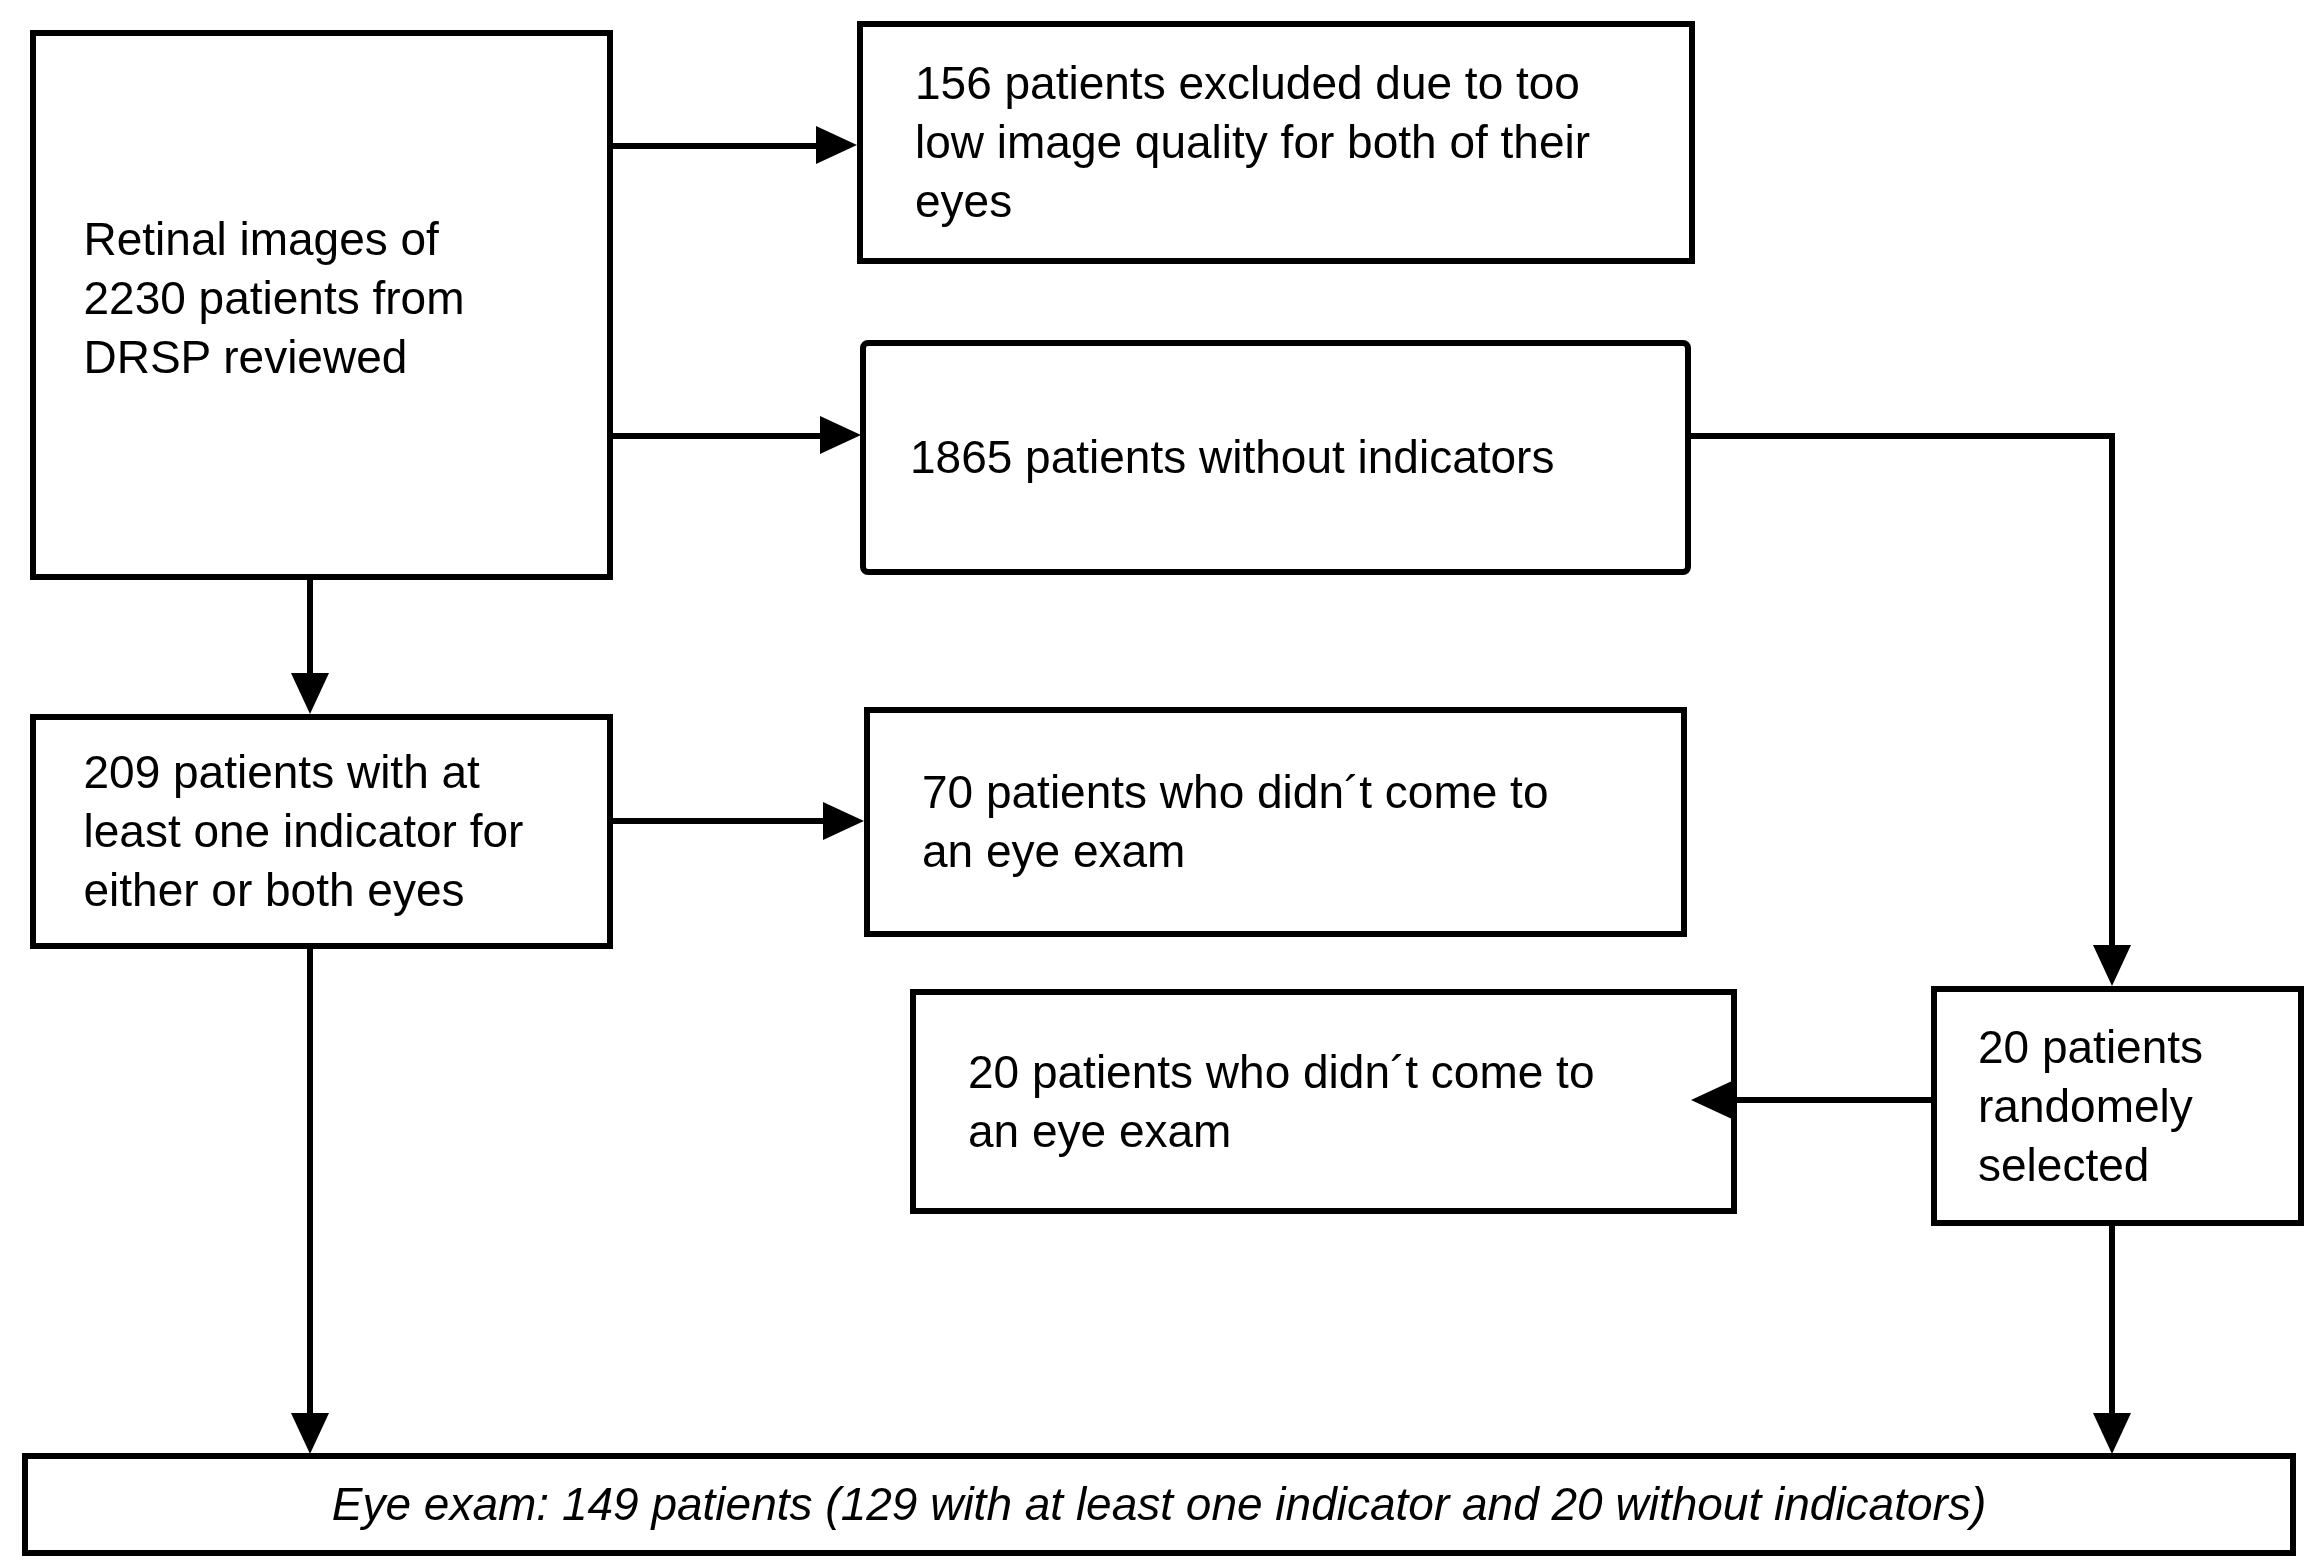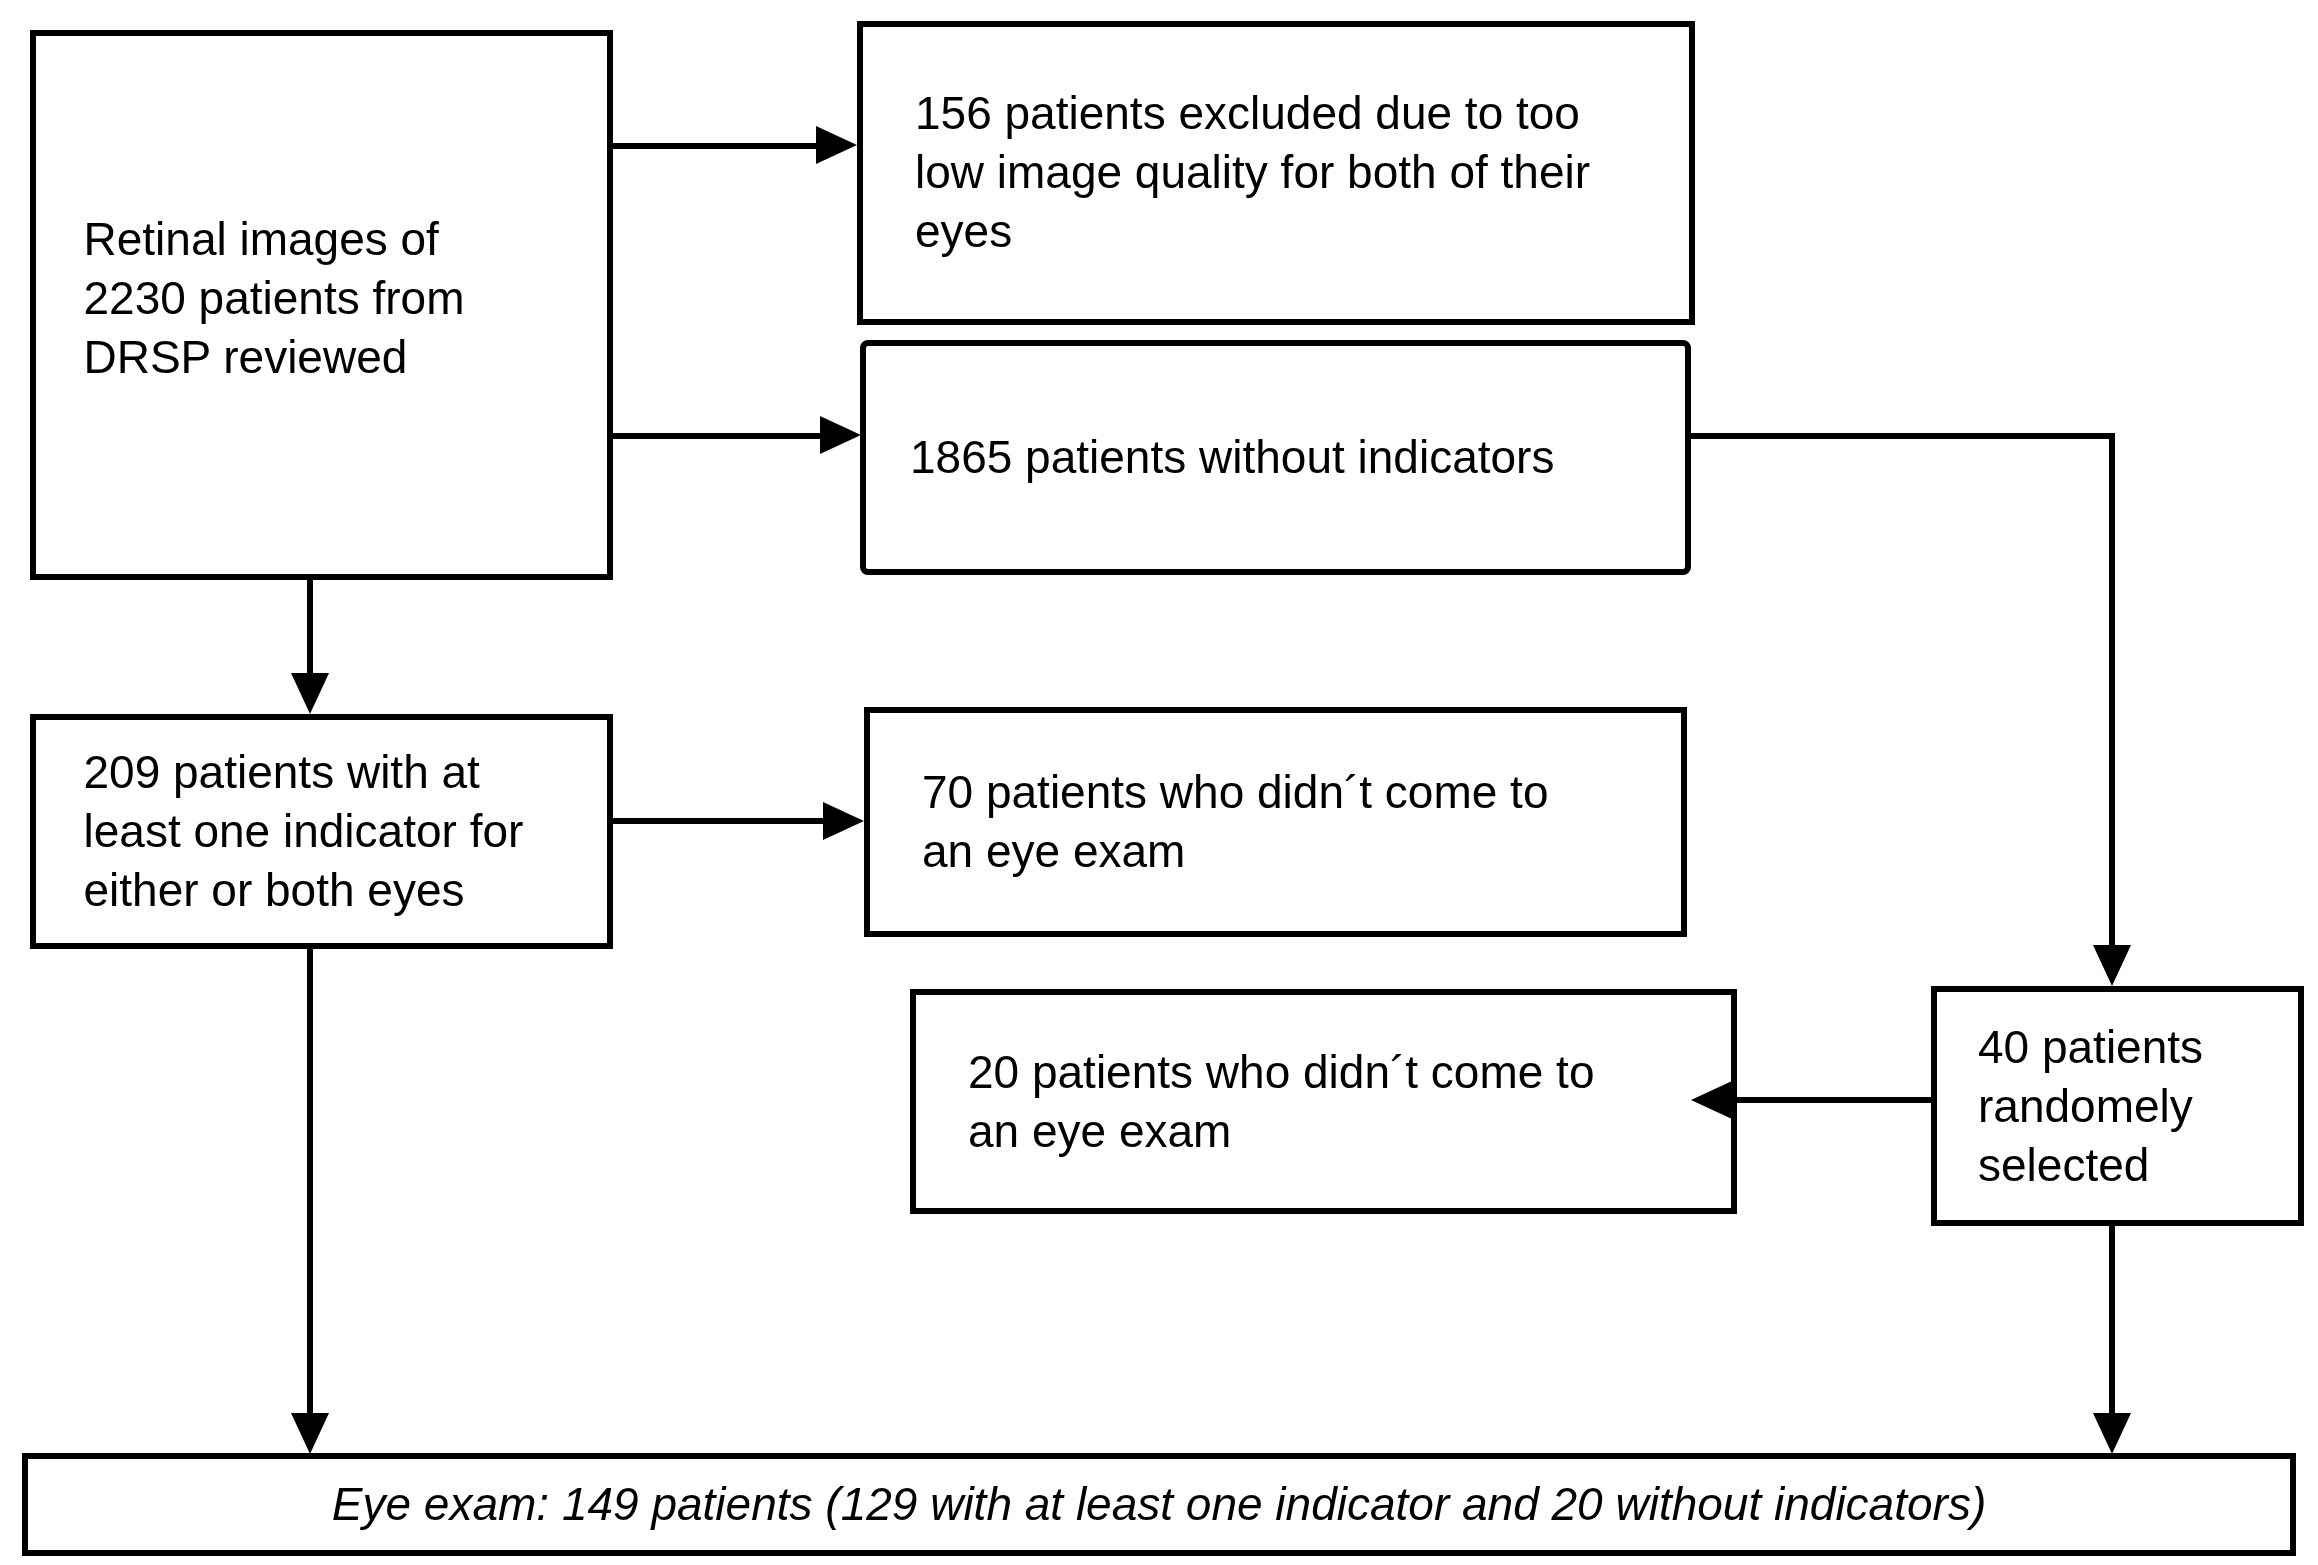--- a/index.html
+++ b/index.html
@@ -53,21 +53,21 @@
     border-right: 41px solid #000000;
   }
   .ah-down {
     border-left: 19px solid transparent;
     border-right: 19px solid transparent;
     border-top: 41px solid #000000;
   }
 
   
   #node-source          { left: 29.5px;   top: 29.5px;   width: 583px;  height: 550px; padding: 0 22px 12px 48px; }
-  #node-excluded        { left: 857px; top: 20.7px;   width: 838px; height: 304px; padding: 0 22px 0 52px; }
+  #node-excluded        { left: 857px; top: 20.7px;   width: 838px; height: 243px; padding: 0 22px 0 52px; }
   #node-no-indicators   { left: 860px; top: 340px;  width: 831px; height: 235px; padding: 0 3.7px  0 44px; border-radius: 8px; }
   #node-with-indicators { left: 29.5px;   top: 714px;  width: 583px;  height: 235px; padding: 0 14.8px 0 48px; }
   #node-noshow-80       { left: 864px; top: 707px;  width: 823px; height: 230px; padding: 0 14.8px 0 52px; }
   #node-noshow-20       { left: 864px; top: 989px; width: 827px; height: 225px; padding: 0 14.8px 0 52px; margin-left: 46px; }
   #node-random-40       { left: 1931px; top: 986px; width: 373px;  height: 240px; padding: 0 11px 0 41px; }
   #node-eye-exam        { left: 22px;   top: 1453px; width: 2274px; height: 103px; padding: 0; font-style: italic; }
 
   
   #line-source-excluded        { left: 613px;  top: 143px;  width: 203px; height: 5.9px; }
   #ah-source-excluded          { left: 816px; top: 126px; }
@@ -118,21 +118,21 @@
     <div class="node-label">70 patients who didn´t come to
 an eye exam</div>
   </div>
 
   <div class="node" id="node-noshow-20">
     <div class="node-label">20 patients who didn´t come to
 an eye exam</div>
   </div>
 
   <div class="node" id="node-random-40">
-    <div class="node-label">40 patients
+    <div class="node-label">20 patients
 randomely
 selected</div>
   </div>
 
   <div class="node center" id="node-eye-exam">
     <div class="node-label">Eye exam: 149 patients (129 with at least one indicator and 20 without indicators)</div>
   </div>
 
   <div class="line" id="line-source-excluded"></div>
   <div class="ah ah-right" id="ah-source-excluded"></div>

